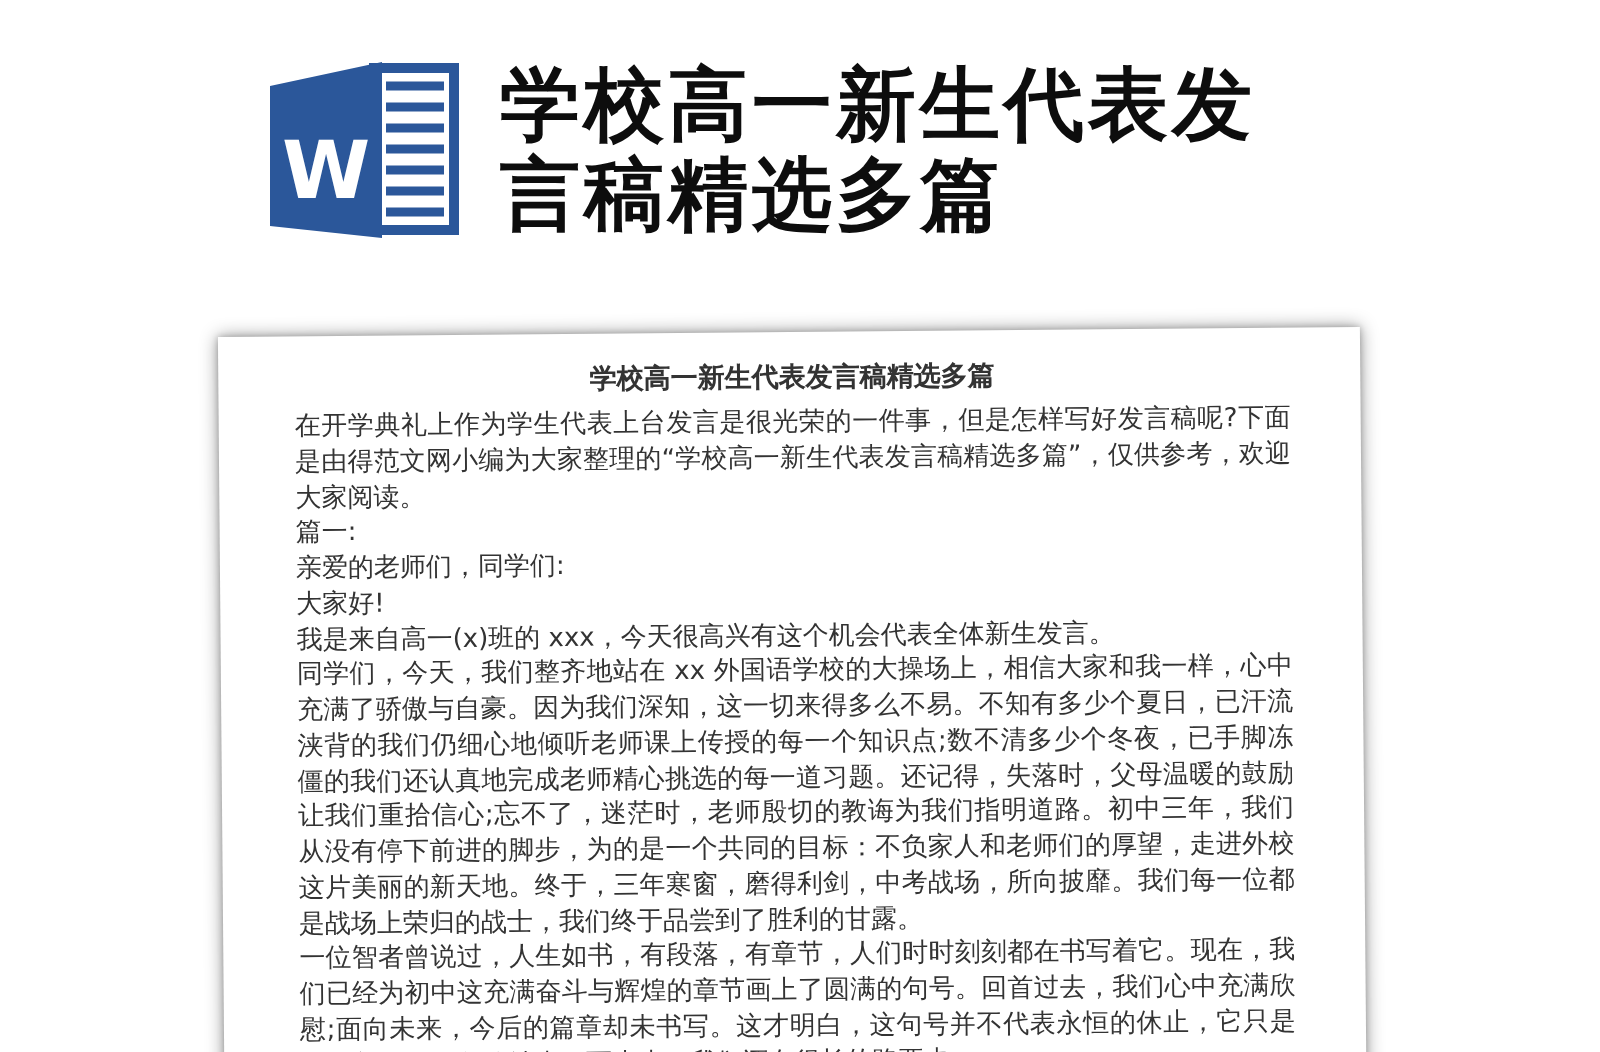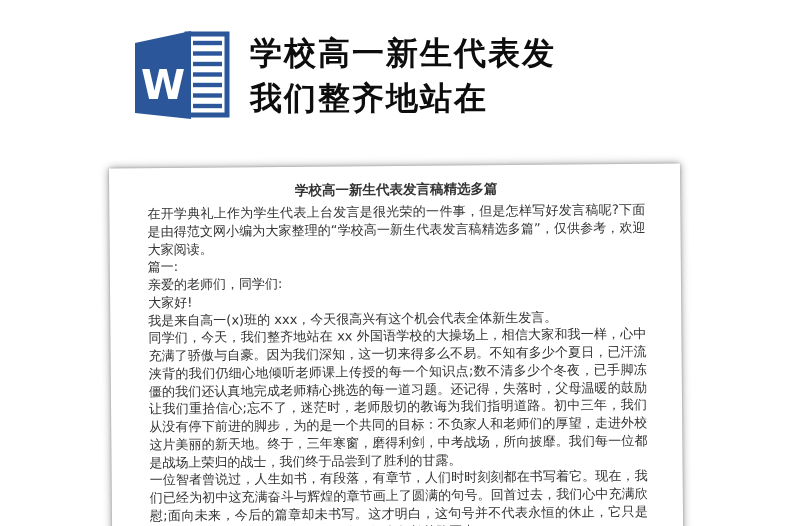--- a/index.html
+++ b/index.html
@@ -28,21 +28,21 @@
     top: 28px;
     width: 97px;
     height: 92px;
   }
   .page-title {
     position: absolute;
     left: 250px;
     top: 31px;
     width: 440px;
     margin: 0;
-    font-size: 32px;
+    font-size: 40px;
     line-height: 45px;
     font-weight: 700;
     letter-spacing: 2px;
     color: #0d0d0d;
   }
   .page-title .title-line { display: block; }
 
   
   .doc-page {
     position: absolute;
@@ -92,21 +92,21 @@
         <line x1="60" y1="67.5" x2="89" y2="67.5"></line>
         <line x1="60" y1="78" x2="89" y2="78"></line>
       </g>
 
       <polygon points="2,15 58,3 58,91 2,85" fill="#2b579a"></polygon>
       <text x="30" y="71" text-anchor="middle" font-family="DejaVu Sans, Liberation Sans, sans-serif" font-size="40" font-weight="bold" fill="#ffffff">W</text>
     </svg>
   </span>
   <h1 class="page-title">
     <span class="title-line">学校高一新生代表发</span>
-    <span class="title-line">我们整齐地站在</span>
+    <span class="title-line">言稿精选多篇</span>
   </h1>
 </header>
 
 <section class="doc-page">
   <h2 class="doc-title">学校高一新生代表发言稿精选多篇</h2>
   <div class="doc-body">
     <p>在开学典礼上作为学生代表上台发言是很光荣的一件事，但是怎样写好发言稿呢?下面是由得范文网小编为大家整理的“学校高一新生代表发言稿精选多篇”，仅供参考，欢迎大家阅读。</p>
     <p>篇一:</p>
     <p>亲爱的老师们，同学们:</p>
     <p>大家好!</p>

